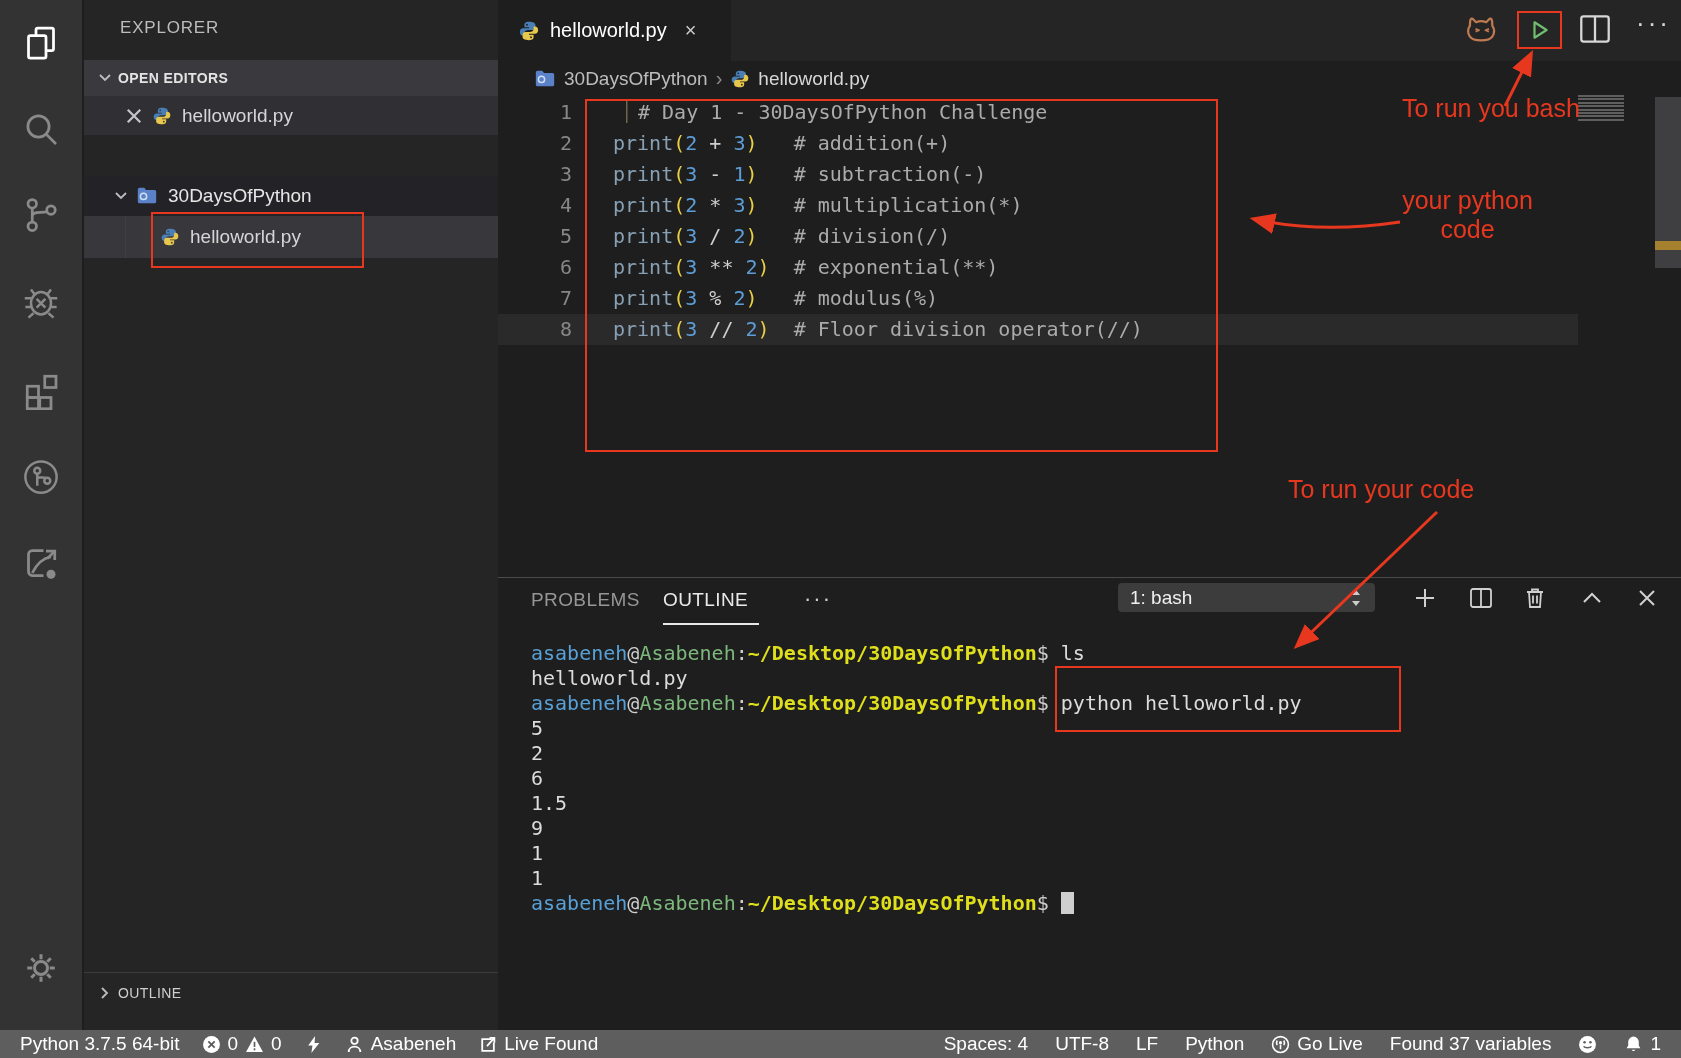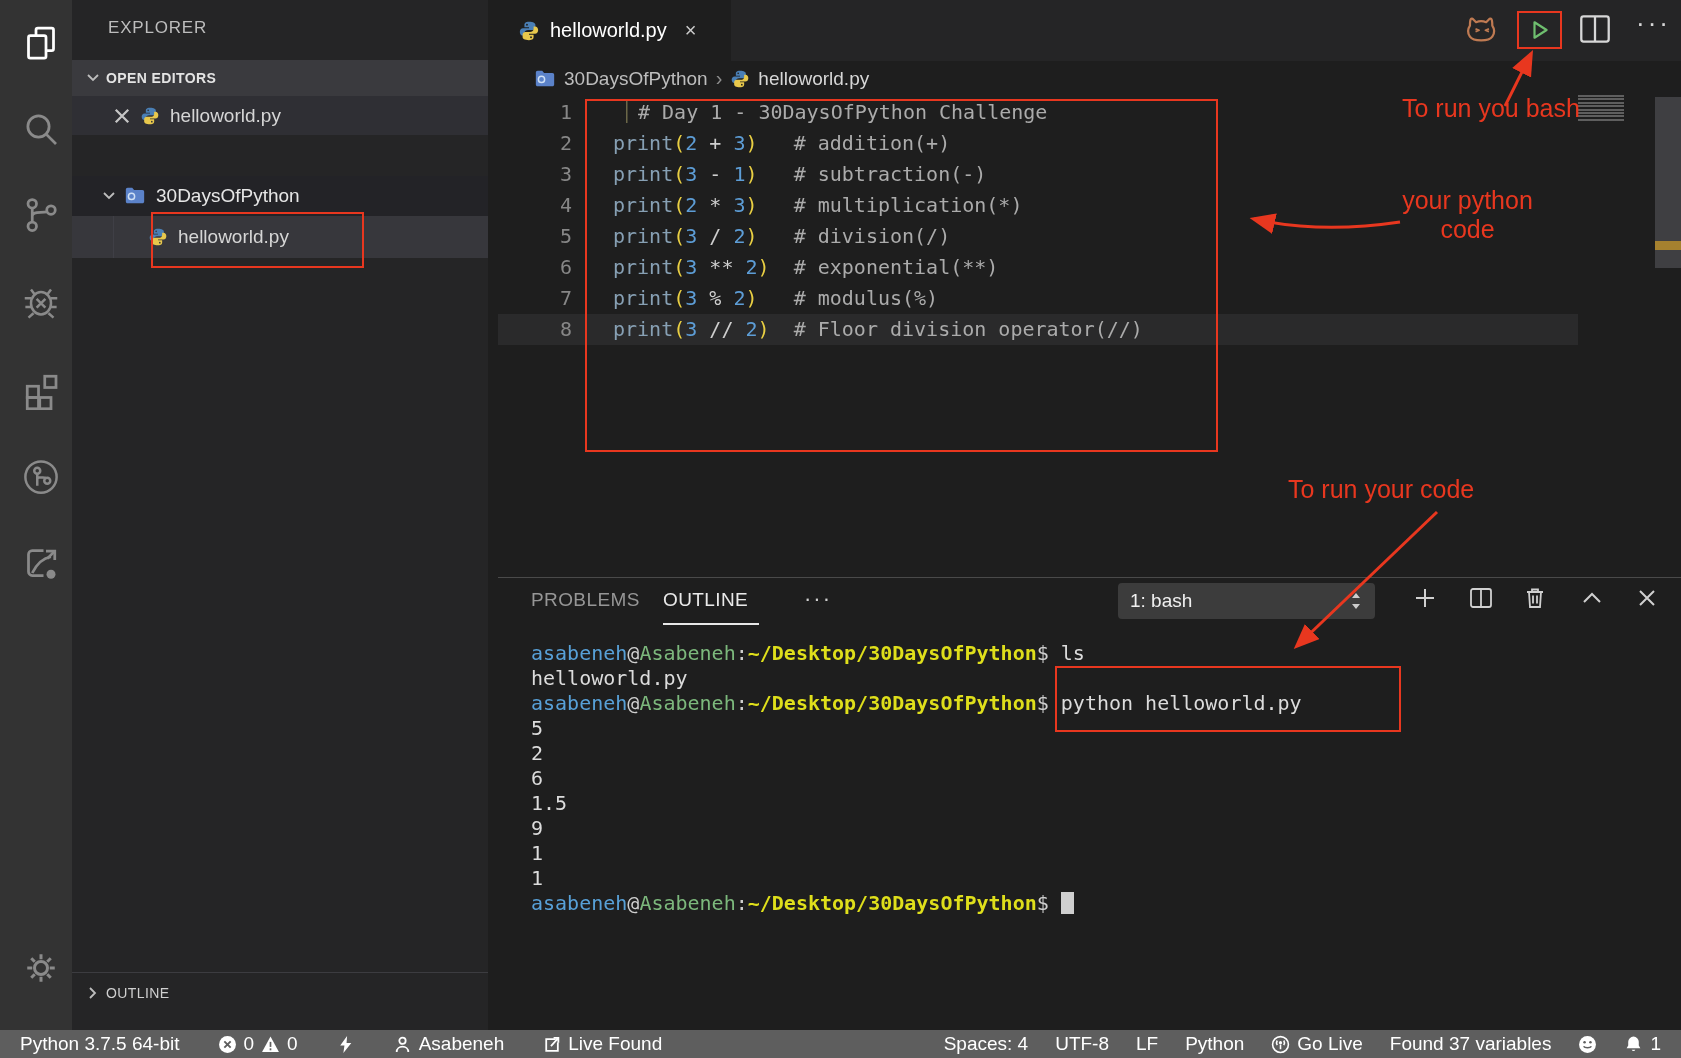--- a/index.html
+++ b/index.html
@@ -8,21 +8,21 @@
   .abs{position:absolute;}
   svg{display:block;}
 
   
   .activity-bar{left:0;top:0;width:82px;height:1030px;background:#333333;}
   .ab-icon{position:absolute;left:21px;width:40px;height:40px;color:#8a8a8a;}
   .ab-icon.active{color:#ffffff;}
   .ab-icon svg{width:40px;height:40px;}
 
   
-  .sidebar{left:72px;top:0;width:416px;height:1030px;background:#252526;color:#cccccc;font-size:19px;}
+  .sidebar{left:84px;top:0;width:416px;height:1030px;background:#252526;color:#cccccc;font-size:19px;}
   .sb-title{position:absolute;left:36px;top:18px;font-size:17px;color:#bdbdbd;letter-spacing:.8px;}
   .sb-row{position:absolute;left:0;right:0;display:flex;align-items:center;}
   .sec-open{top:60px;height:36px;background:#3a3a3e;}
   .row-openfile{top:96px;height:39px;background:#2f2f34;}
   .sec-untitled{top:135px;height:41px;background:#3a3a3e;}
   .row-folder{top:176px;height:40px;background:#232327;}
   .row-file{top:216px;height:42px;background:#37373c;}
   .sec-outline{top:972px;height:40px;border-top:1px solid #3c3c40;}
   .sec-label{font-weight:bold;font-size:14px;color:#e4e4e4;letter-spacing:.4px;}
   .file-label{color:#d6d6d6;}
@@ -66,38 +66,38 @@
   .scroll-strip{left:1157px;top:97px;width:26px;height:171px;background:#3f3f42;}
   .scroll-mark{left:1157px;top:241px;width:26px;height:9px;background:#a5812f;}
 
   
   .panel{position:absolute;left:0;top:577px;right:0;bottom:0;background:#1e1e1e;border-top:1px solid #4a4a4a;}
   .ptab{position:absolute;top:11px;font-size:19px;letter-spacing:.4px;}
   .ptab.inactive{color:#969696;}
   .ptab.active{color:#e9e9e9;}
   .ptab-underline{position:absolute;left:165px;top:45px;width:96px;height:2px;background:#e7e7e7;}
   .pdots{position:absolute;left:306px;top:8px;color:#d0d0d0;font-size:22px;letter-spacing:2px;}
-  .term-select{position:absolute;left:620px;top:5px;width:257px;height:36px;background:#3c3c3c;
+  .term-select{position:absolute;left:620px;top:5px;width:257px;height:29px;background:#3c3c3c;
                border-radius:4px;color:#f0f0f0;font-size:19px;display:flex;align-items:center;
                padding:0 12px;box-sizing:border-box;}
   .sel-arrows{margin-left:auto;}
   .p-icon{position:absolute;top:7px;width:26px;height:26px;color:#d0d0d0;}
   .p-icon svg{width:26px;height:26px;}
   .term{position:absolute;left:33px;top:63px;font-family:"DejaVu Sans Mono",monospace;
         font-size:20px;line-height:25px;white-space:pre;color:#dcdcdc;}
   .t-user{color:#58a1d8;}
   .t-host{color:#7cb87c;}
   .t-sym{color:#cfcfcf;}
   .t-path{color:#dfdf1b;font-weight:bold;}
   .t-cursor{display:inline-block;width:13px;height:22px;background:#cfcfcf;vertical-align:-4px;}
 
   
   .statusbar{left:0;right:0;bottom:0;height:28px;background:#5e5e5e;color:#ffffff;font-size:19px;
              display:flex;align-items:center;padding:0 20px;box-sizing:border-box;}
-  .sb-left{display:flex;align-items:center;gap:38px;}
+  .sb-left{display:flex;align-items:center;gap:22px;}
   .sb-right{margin-left:auto;display:flex;align-items:center;gap:27px;}
   .sb-item{display:flex;align-items:center;gap:7px;white-space:nowrap;}
   .sb-item svg{width:19px;height:19px;}
 
   
   .annot-box{position:absolute;border:2px solid #e8371f;box-sizing:border-box;pointer-events:none;}
   .annot-text{position:absolute;color:#e8371f;font-size:25px;pointer-events:none;white-space:pre-line;}
   .annot-svg{position:absolute;left:0;top:0;pointer-events:none;}
 </style>
 </head>

